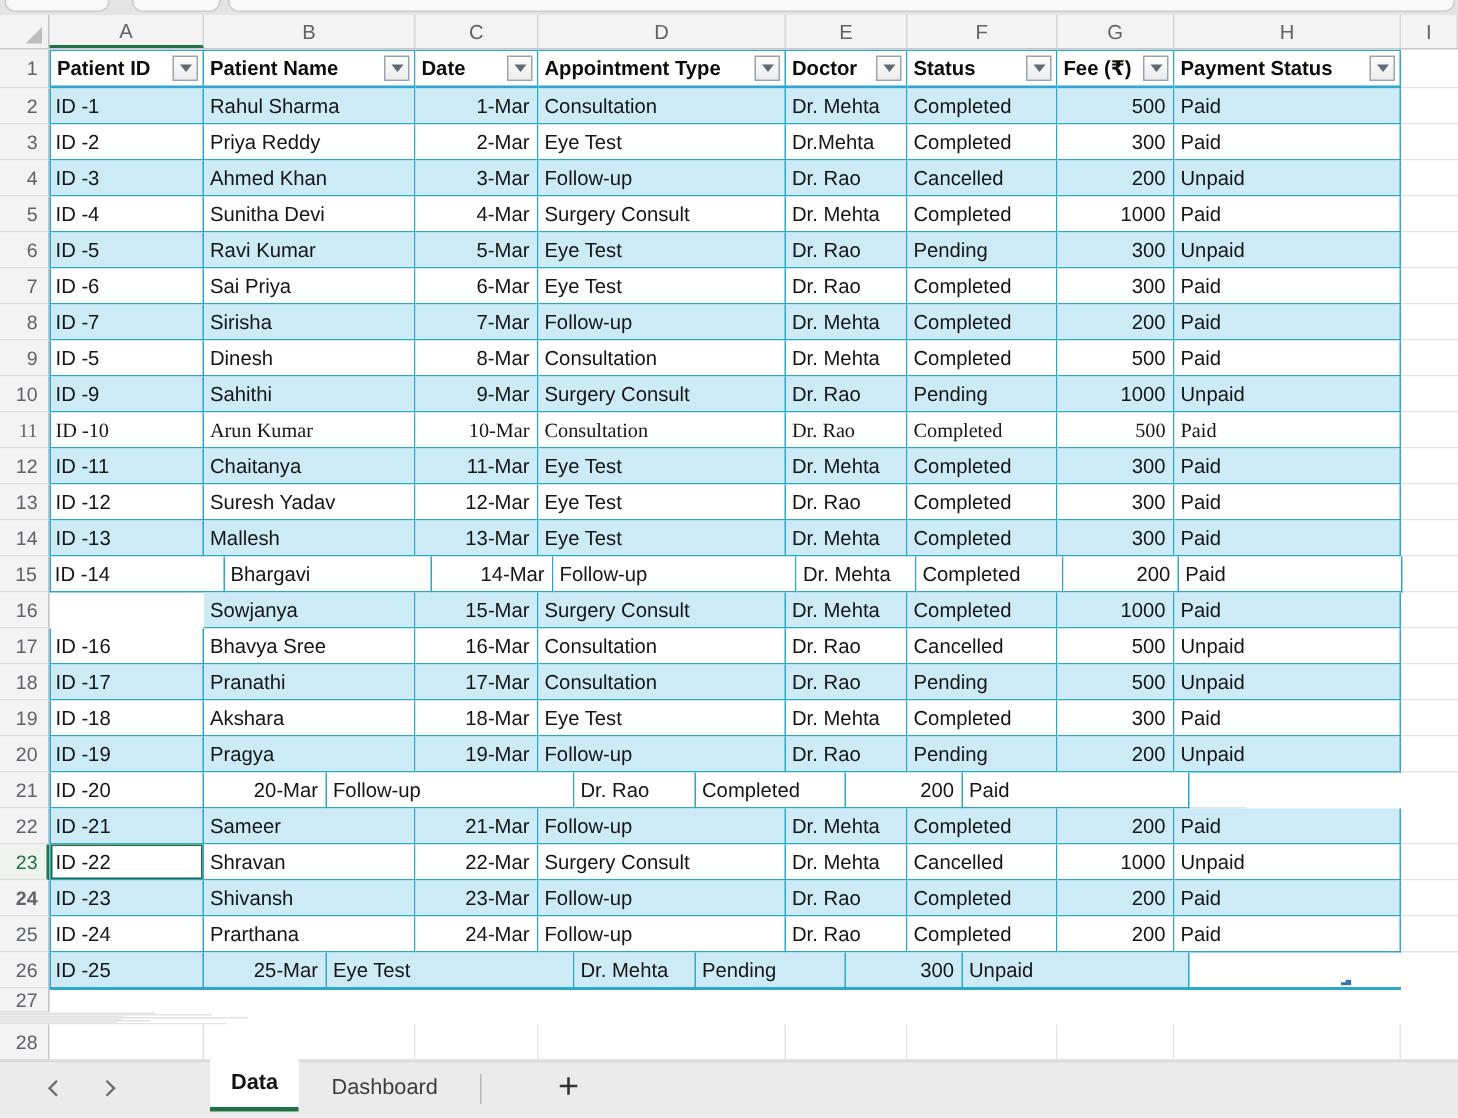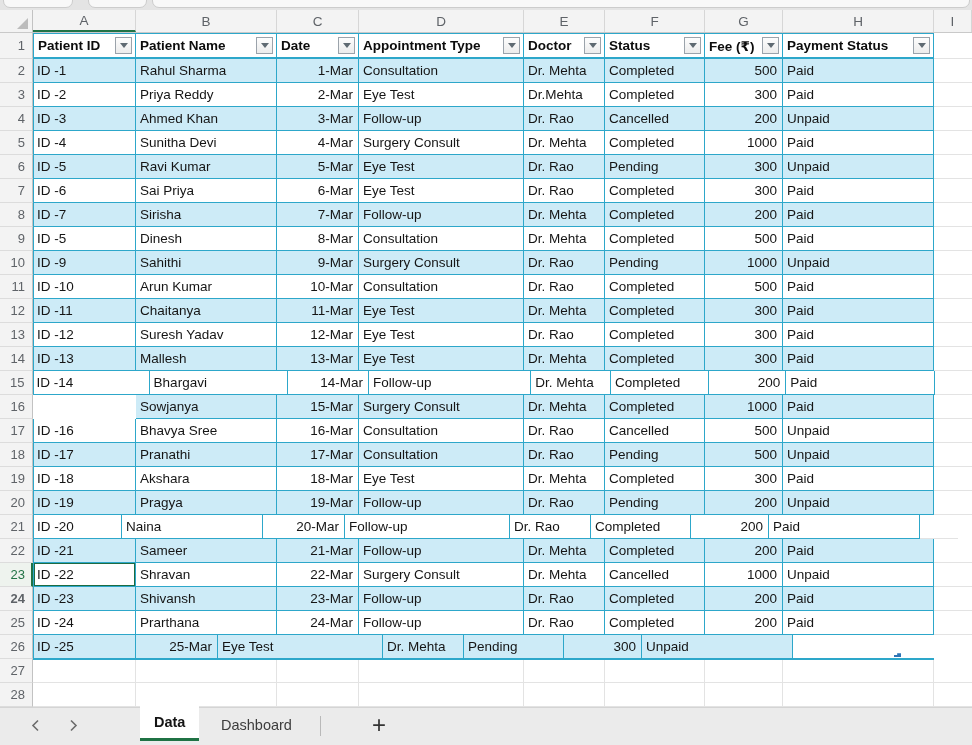--- a/index.html
+++ b/index.html
@@ -232,21 +232,21 @@
         <div class="cell first band" style="width: 103px;">ID -9</div>
         <div class="cell band" style="width: 141px;">Sahithi</div>
         <div class="cell band num" style="width: 82px;">9-Mar</div>
         <div class="cell band" style="width: 165px;">Surgery Consult</div>
         <div class="cell band" style="width: 81px;">Dr. Rao</div>
         <div class="cell band" style="width: 100px;">Pending</div>
         <div class="cell band num" style="width: 78px;">1000</div>
         <div class="cell band" style="width: 151px;">Unpaid</div>
         <div class="strip-cell" style="width: 38px;"></div>
       </div>
-      <div class="g-row" style="height: 24px;">
+      <div class="g-row" style="height: 24px; font-family: Liberation Serif, serif;">
         <div class="row-head" style="height: 100%;">11</div>
         <div class="cell first" style="width: 103px;">ID -10</div>
         <div class="cell" style="width: 141px;">Arun Kumar</div>
         <div class="cell num" style="width: 82px;">10-Mar</div>
         <div class="cell" style="width: 165px;">Consultation</div>
         <div class="cell" style="width: 81px;">Dr. Rao</div>
         <div class="cell" style="width: 100px;">Completed</div>
         <div class="cell num" style="width: 78px;">500</div>
         <div class="cell" style="width: 151px;">Paid</div>
         <div class="strip-cell" style="width: 38px;"></div>
@@ -354,22 +354,21 @@
         <div class="cell band num" style="width: 82px;">19-Mar</div>
         <div class="cell band" style="width: 165px;">Follow-up</div>
         <div class="cell band" style="width: 81px;">Dr. Rao</div>
         <div class="cell band" style="width: 100px;">Pending</div>
         <div class="cell band num" style="width: 78px;">200</div>
         <div class="cell band" style="width: 151px;">Unpaid</div>
         <div class="strip-cell" style="width: 38px;"></div>
       </div>
       <div class="g-row" style="height: 24px;">
         <div class="row-head" style="height: 100%;">21</div>
-        <div class="cell first" style="width: 89px;">ID -20</div>
-        <div class="cell" style="width: 141px;">Naina</div>
+        <div class="cell first" style="width: 103px;">ID -20</div>
         <div class="cell num" style="width: 82px;">20-Mar</div>
         <div class="cell" style="width: 165px;">Follow-up</div>
         <div class="cell" style="width: 81px;">Dr. Rao</div>
         <div class="cell" style="width: 100px;">Completed</div>
         <div class="cell num" style="width: 78px;">200</div>
         <div class="cell" style="width: 151px;">Paid</div>
         <div class="strip-cell" style="width: 38px;"></div>
       </div>
       <div class="g-row" style="height: 24px;">
         <div class="row-head" style="height: 100%;">22</div>
@@ -423,21 +422,21 @@
         <div class="row-head" style="height: 100%;">26</div>
         <div class="cell first band" style="width: 103px;">ID -25</div>
         <div class="cell band num" style="width: 82px;">25-Mar</div>
         <div class="cell band" style="width: 165px;">Eye Test</div>
         <div class="cell band" style="width: 81px;">Dr. Mehta</div>
         <div class="cell band" style="width: 100px;">Pending</div>
         <div class="cell band num" style="width: 78px;">300</div>
         <div class="cell band" style="width: 151px;">Unpaid</div>
         <div class="strip-cell" style="width: 38px;"></div>
       </div>
-      <div class="g-row" style="height: 24px;">
+      <div class="g-row" style="height: 24px; flex-direction: column;">
         <div class="row-head" style="height: 100%;">27</div>
         <div class="empty-cell" style="width: 103px;"></div>
         <div class="empty-cell" style="width: 141px;"></div>
         <div class="empty-cell" style="width: 82px;"></div>
         <div class="empty-cell" style="width: 165px;"></div>
         <div class="empty-cell" style="width: 81px;"></div>
         <div class="empty-cell" style="width: 100px;"></div>
         <div class="empty-cell" style="width: 78px;"></div>
         <div class="empty-cell" style="width: 151px;"></div>
         <div class="strip-cell" style="width: 38px;"></div>

